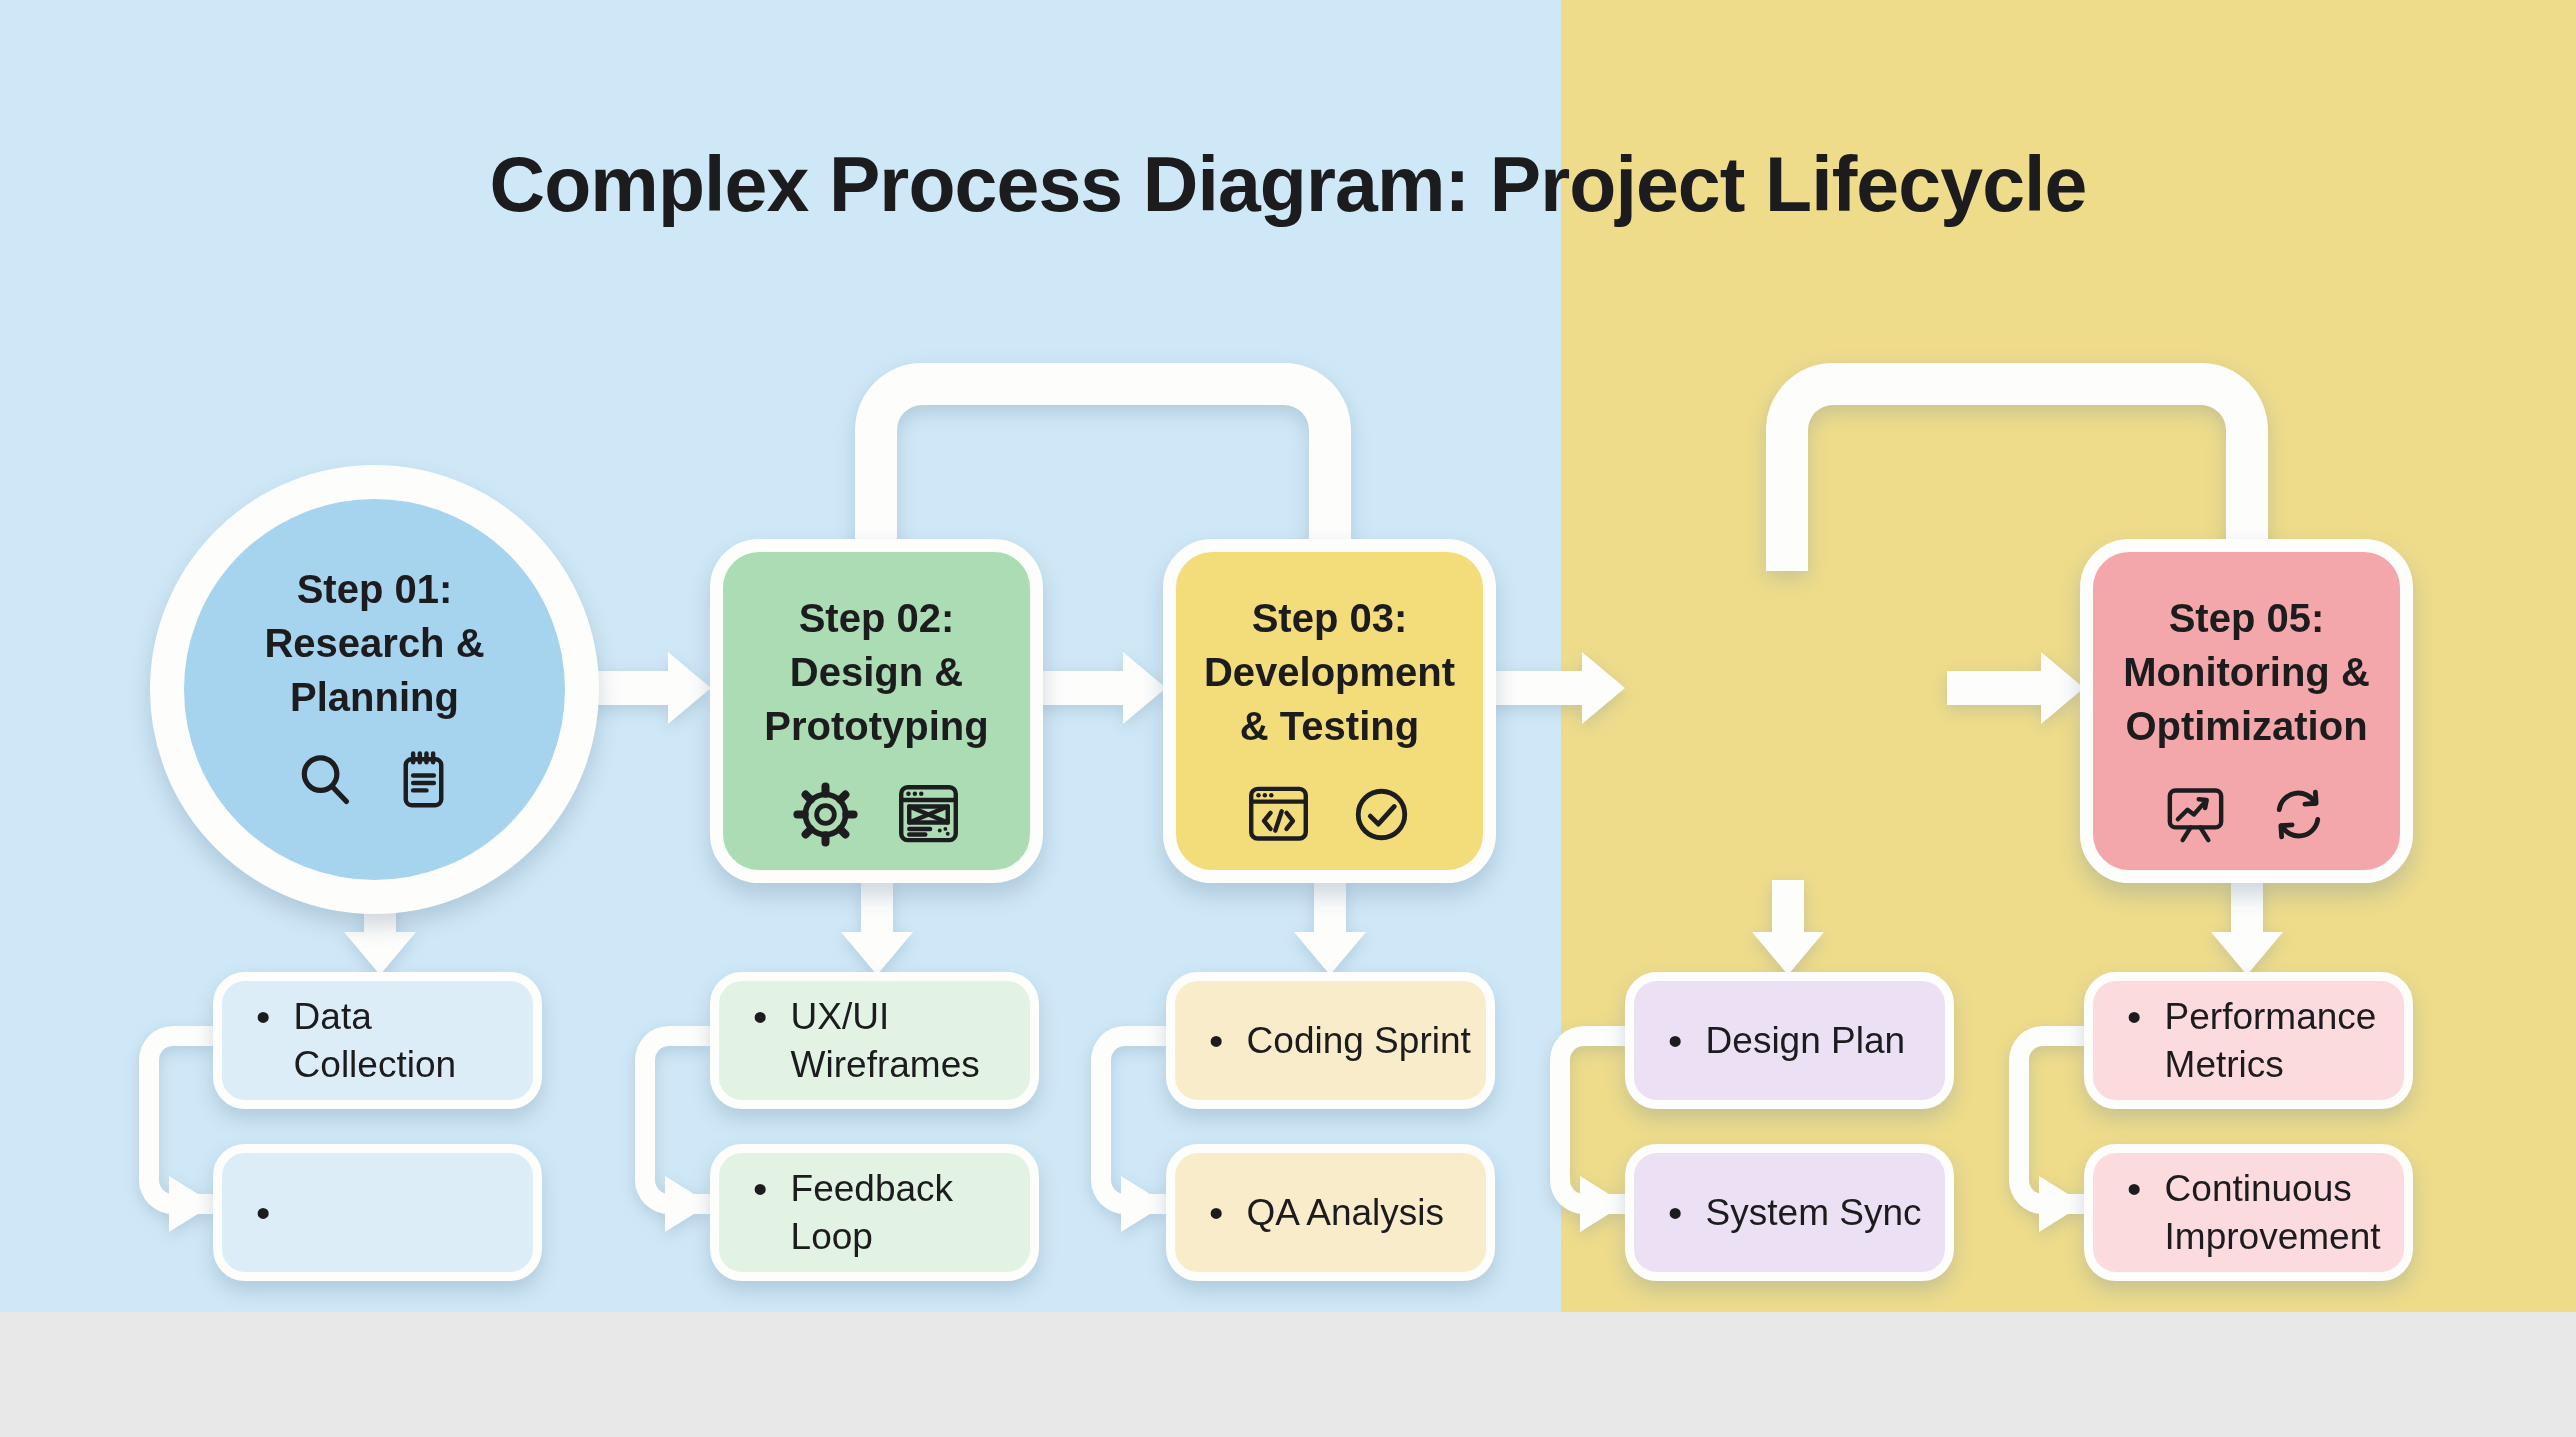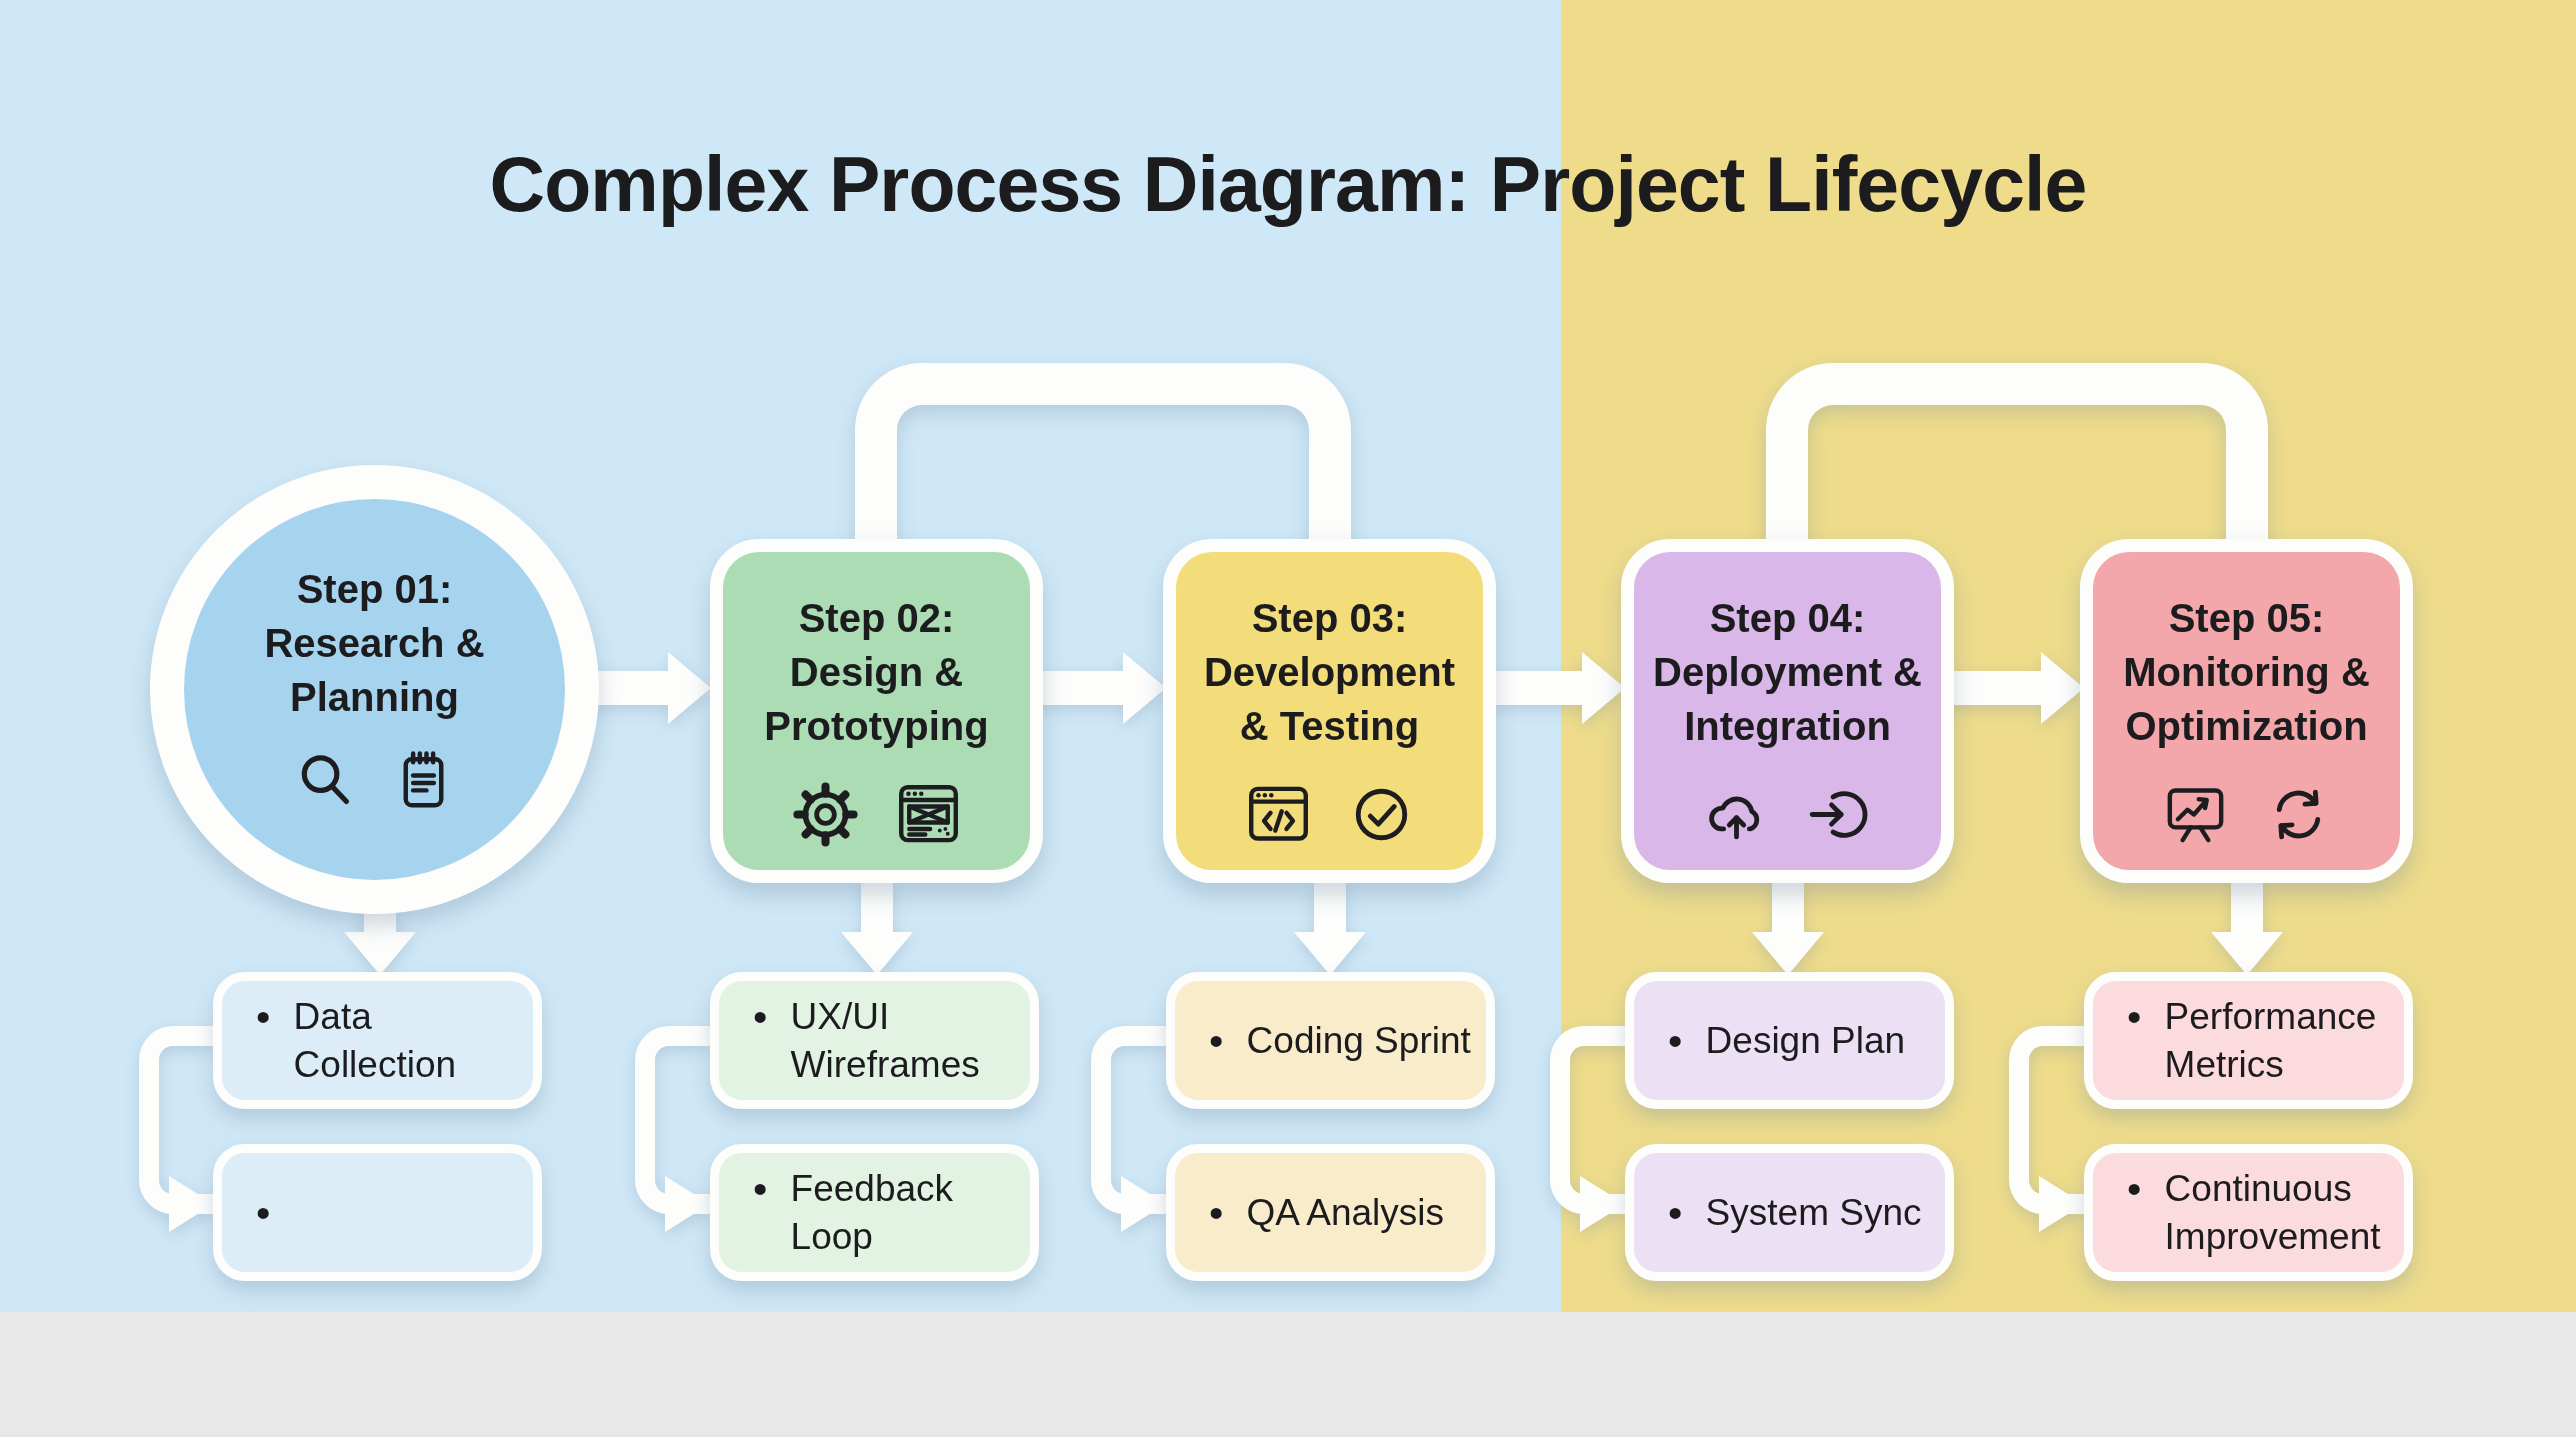--- a/index.html
+++ b/index.html
@@ -219,37 +219,20 @@
         <polyline points="58,46 66,56 58,66"></polyline>
         <line x1="52" y1="44" x2="44" y2="68"></line>
       </svg>
       <svg class="icon" viewBox="0 0 96 96" fill="none" stroke="#1d1d20" stroke-width="6" stroke-linecap="round" stroke-linejoin="round">
         <circle cx="48" cy="48" r="29"></circle>
         <polyline points="34,50 44,60 64,38"></polyline>
       </svg>
     </div>
   </div>
 
-  <div class="node node-box g4" style="left:1621px;">
-    <div class="h-line">Step 04:</div>
-    <div class="h-line">Deployment &amp;</div>
-    <div class="h-line">Integration</div>
-    <div class="icons">
-      <svg class="icon" viewBox="0 0 96 96" fill="none" stroke="#1d1d20" stroke-width="6" stroke-linecap="round" stroke-linejoin="round">
-        <path d="M32 66 H29 a13 13 0 0 1 2 -26 a19 19 0 0 1 36 4 a12 12 0 0 1 -2 22 h-1"></path>
-        <line x1="48" y1="76" x2="48" y2="52"></line>
-        <polyline points="39,61 48,52 57,61"></polyline>
-      </svg>
-      <svg class="icon" viewBox="0 0 96 96" fill="none" stroke="#1d1d20" stroke-width="6" stroke-linecap="round" stroke-linejoin="round">
-        <path d="M40 26 a26 26 0 1 1 0 44"></path>
-        <line x1="14" y1="48" x2="50" y2="48"></line>
-        <polyline points="38,36 50,48 38,60"></polyline>
-      </svg>
-    </div>
-  </div>
 
   <div class="node node-box g5" style="left:2080px;align-items:center;">
     <div class="h-line">Step 05:</div>
     <div class="h-line">Monitoring &amp;</div>
     <div class="h-line">Optimization</div>
     <div class="icons">
       <svg class="icon" viewBox="0 0 96 96" fill="none" stroke="#1d1d20" stroke-width="5.5" stroke-linecap="round" stroke-linejoin="round">
         <rect x="16" y="18" width="64" height="46" rx="7"></rect>
         <polyline points="26,54 38,42 46,48 61,31"></polyline>
         <polyline points="52,29 62,30 60,40"></polyline>

